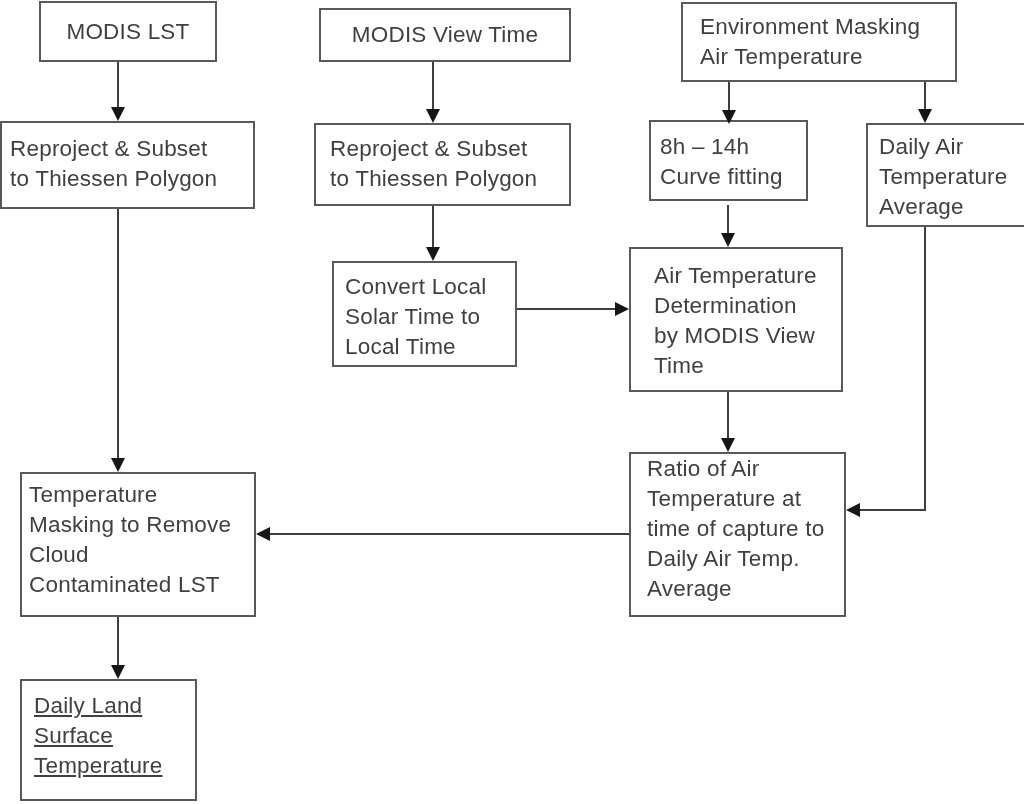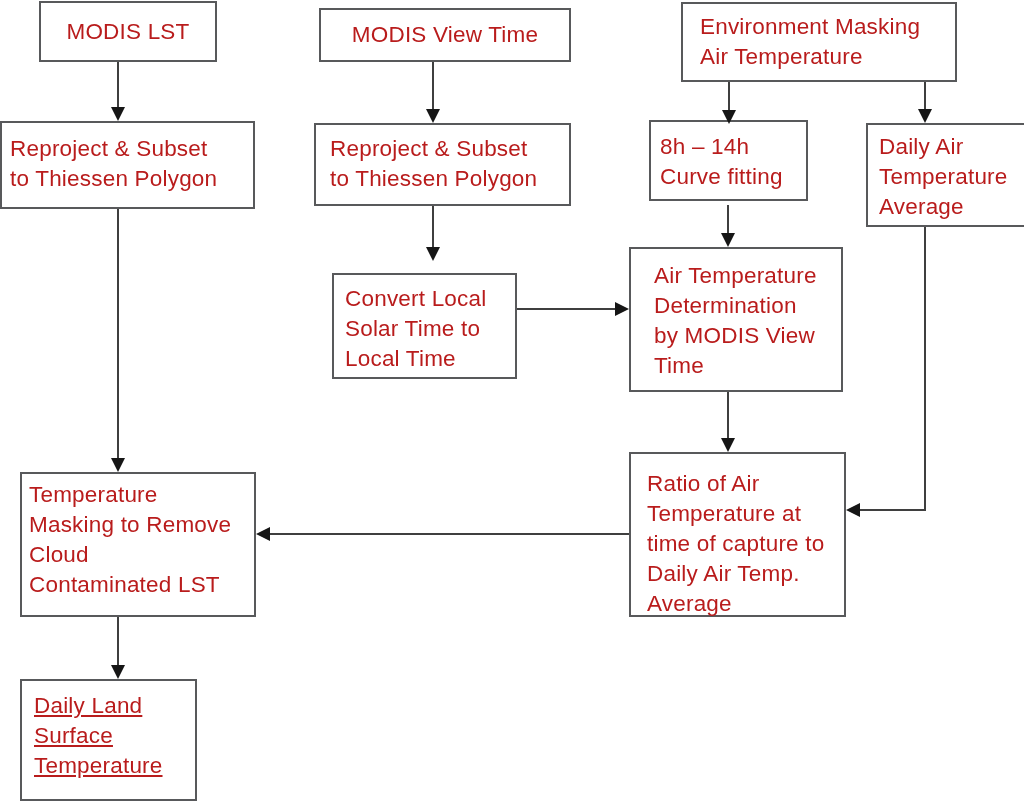--- a/index.html
+++ b/index.html
@@ -3,21 +3,21 @@
 <meta charset="utf-8">
 <style>
   html,body{margin:0;padding:0;background:#ffffff;}
   #canvas{
     position:relative;width:1024px;height:804px;background:#ffffff;
     overflow:hidden;font-family:"Liberation Sans",sans-serif;
   }
   .node{
     position:absolute;box-sizing:border-box;
     border:2px solid #58595b;background:#ffffff;
-    color:#b91c1c;font-size:22.5px;line-height:30px;letter-spacing:0.2px;
+    color:#404040;font-size:22.5px;line-height:30px;letter-spacing:0.2px;
   }
   .node .lbl{white-space:pre-line;display:block;}
   .node.center{display:flex;align-items:center;justify-content:center;text-align:center;}
   .vline,.hline{position:absolute;background:#3f3f3f;}
   .vline{width:2px;}
   .hline{height:2px;}
   .head{position:absolute;width:0;height:0;}
   .head-down{border-left:7px solid transparent;border-right:7px solid transparent;border-top:14px solid #161616;}
   .head-left{border-top:7px solid transparent;border-bottom:7px solid transparent;border-right:14px solid #161616;}
   .head-right{border-top:7px solid transparent;border-bottom:7px solid transparent;border-left:14px solid #161616;}
@@ -54,34 +54,34 @@
     <span class="lbl">8h – 14h
 Curve fitting</span>
   </div>
 
   <div class="node" style="left:866px;top:123px;width:164px;height:104px;padding:7px 0 0 11px;">
     <span class="lbl">Daily Air
 Temperature
 Average</span>
   </div>
 
-  <div class="node" style="left:332px;top:261px;width:185px;height:106px;padding:9px 2px 0 11px;margin-top:12px;">
+  <div class="node" style="left:332px;top:261px;width:185px;height:106px;padding:9px 2px 0 11px;">
     <span class="lbl">Convert Local
 Solar Time to
 Local Time</span>
   </div>
 
   <div class="node" style="left:629px;top:247px;width:214px;height:145px;padding:12px 2px 0 23px;">
     <span class="lbl">Air Temperature
 Determination
 by MODIS View
 Time</span>
   </div>
 
-  <div class="node" style="left:629px;top:452px;width:217px;height:165px;padding:15px 2px 0 16px;">
+  <div class="node" style="left:629px;top:452px;width:217px;height:165px;padding:0 2px 0 16px;">
     <span class="lbl">Ratio of Air
 Temperature at
 time of capture to
 Daily Air Temp.
 Average</span>
   </div>
 
   <div class="node" style="left:20px;top:472px;width:236px;height:145px;padding:6px 2px 0 7px;">
     <span class="lbl">Temperature
 Masking to Remove

